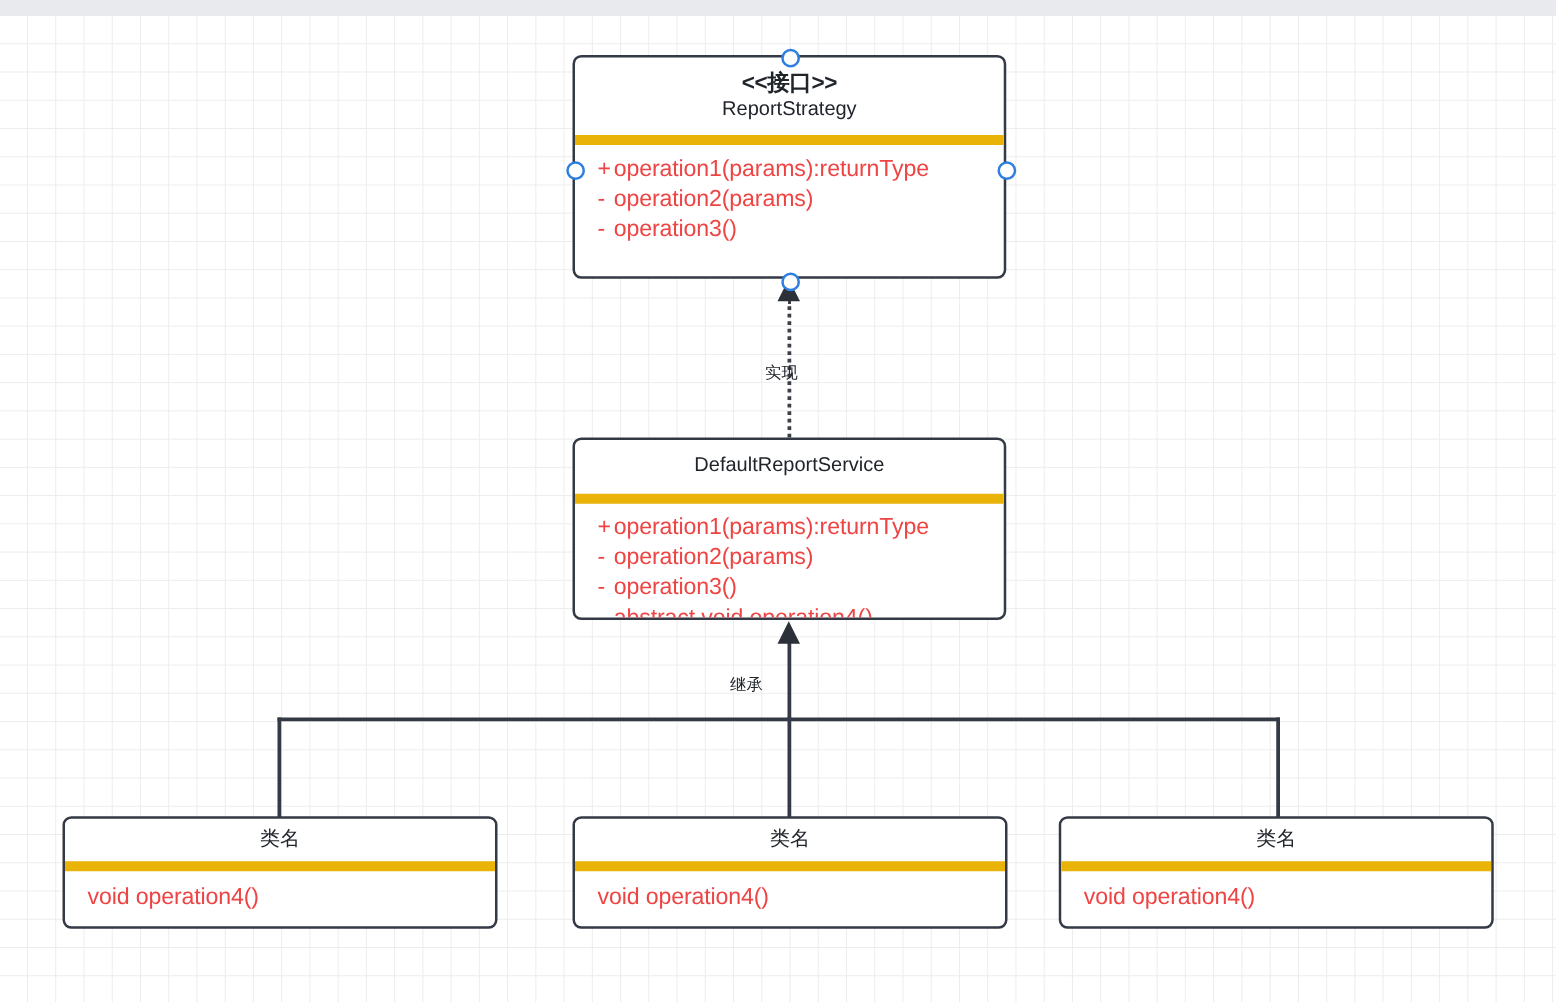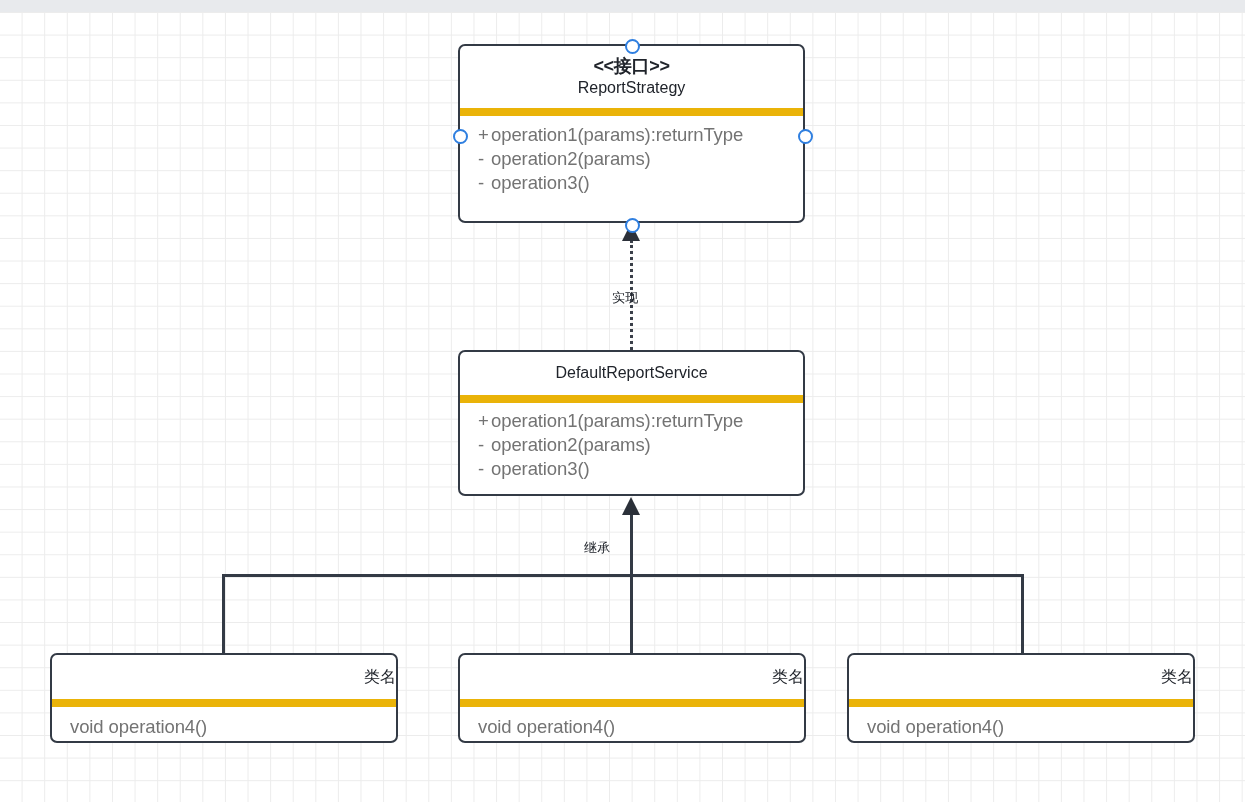--- a/index.html
+++ b/index.html
@@ -68,21 +68,21 @@
     font-size: 16px;
     font-weight: normal;
     line-height: 1.28;
   }
   .uml-body {
     box-sizing: border-box;
     padding: 6px 16px 8px 18px;
   }
   .member {
     font-size: 18.5px;
-    color: #737373;
+    color: #ef4444;
     line-height: 24.2px;
     white-space: nowrap;
     letter-spacing: -0.1px;
   }
   .member .vis {
     display: inline-block;
     min-width: 13px;
   }
 
   
@@ -91,21 +91,21 @@
   #box-interface .uml-body { padding-top: 7px; }
 
   #box-abstract   { left: 458px; top: 350px; width: 347px; height: 146px; }
   #box-abstract .uml-header { height: 51px; }
   #box-abstract .uml-body { padding-top: 6px; }
 
   .box-sub { top: 653px; width: 348px; height: 90px; }
   #box-sub-1 { left: 50px; }
   #box-sub-2 { left: 458px; }
   #box-sub-3 { left: 847px; }
-  .box-sub .uml-header { height: 52px; align-items: flex-end; }
+  .box-sub .uml-header { height: 42px; }
   .box-sub .uml-body { padding: 8px 16px 0 18px; }
 
   
   .line {
     position: absolute;
     background: #333a45;
     z-index: 10;
   }
   .vline { width: 2.5px; }
   .hline { height: 2.5px; }
@@ -199,20 +199,23 @@
     <div class="uml-body">
       <div class="member">
         <span class="vis">+</span><span>operation1(params):returnType</span>
       </div>
       <div class="member">
         <span class="vis">-</span><span>operation2(params)</span>
       </div>
       <div class="member">
         <span class="vis">-</span><span>operation3()</span>
       </div>
+      <div class="member">
+        <span class="vis"></span><span>abstract void operation4()</span>
+      </div>
     </div>
   </div>
 
   <div class="uml-box box-sub" id="box-sub-1">
     <div class="uml-header">
       <div class="cls-name">类名</div>
     </div>
     <div class="uml-body">
       <div class="member">
         <span>void operation4()</span>

